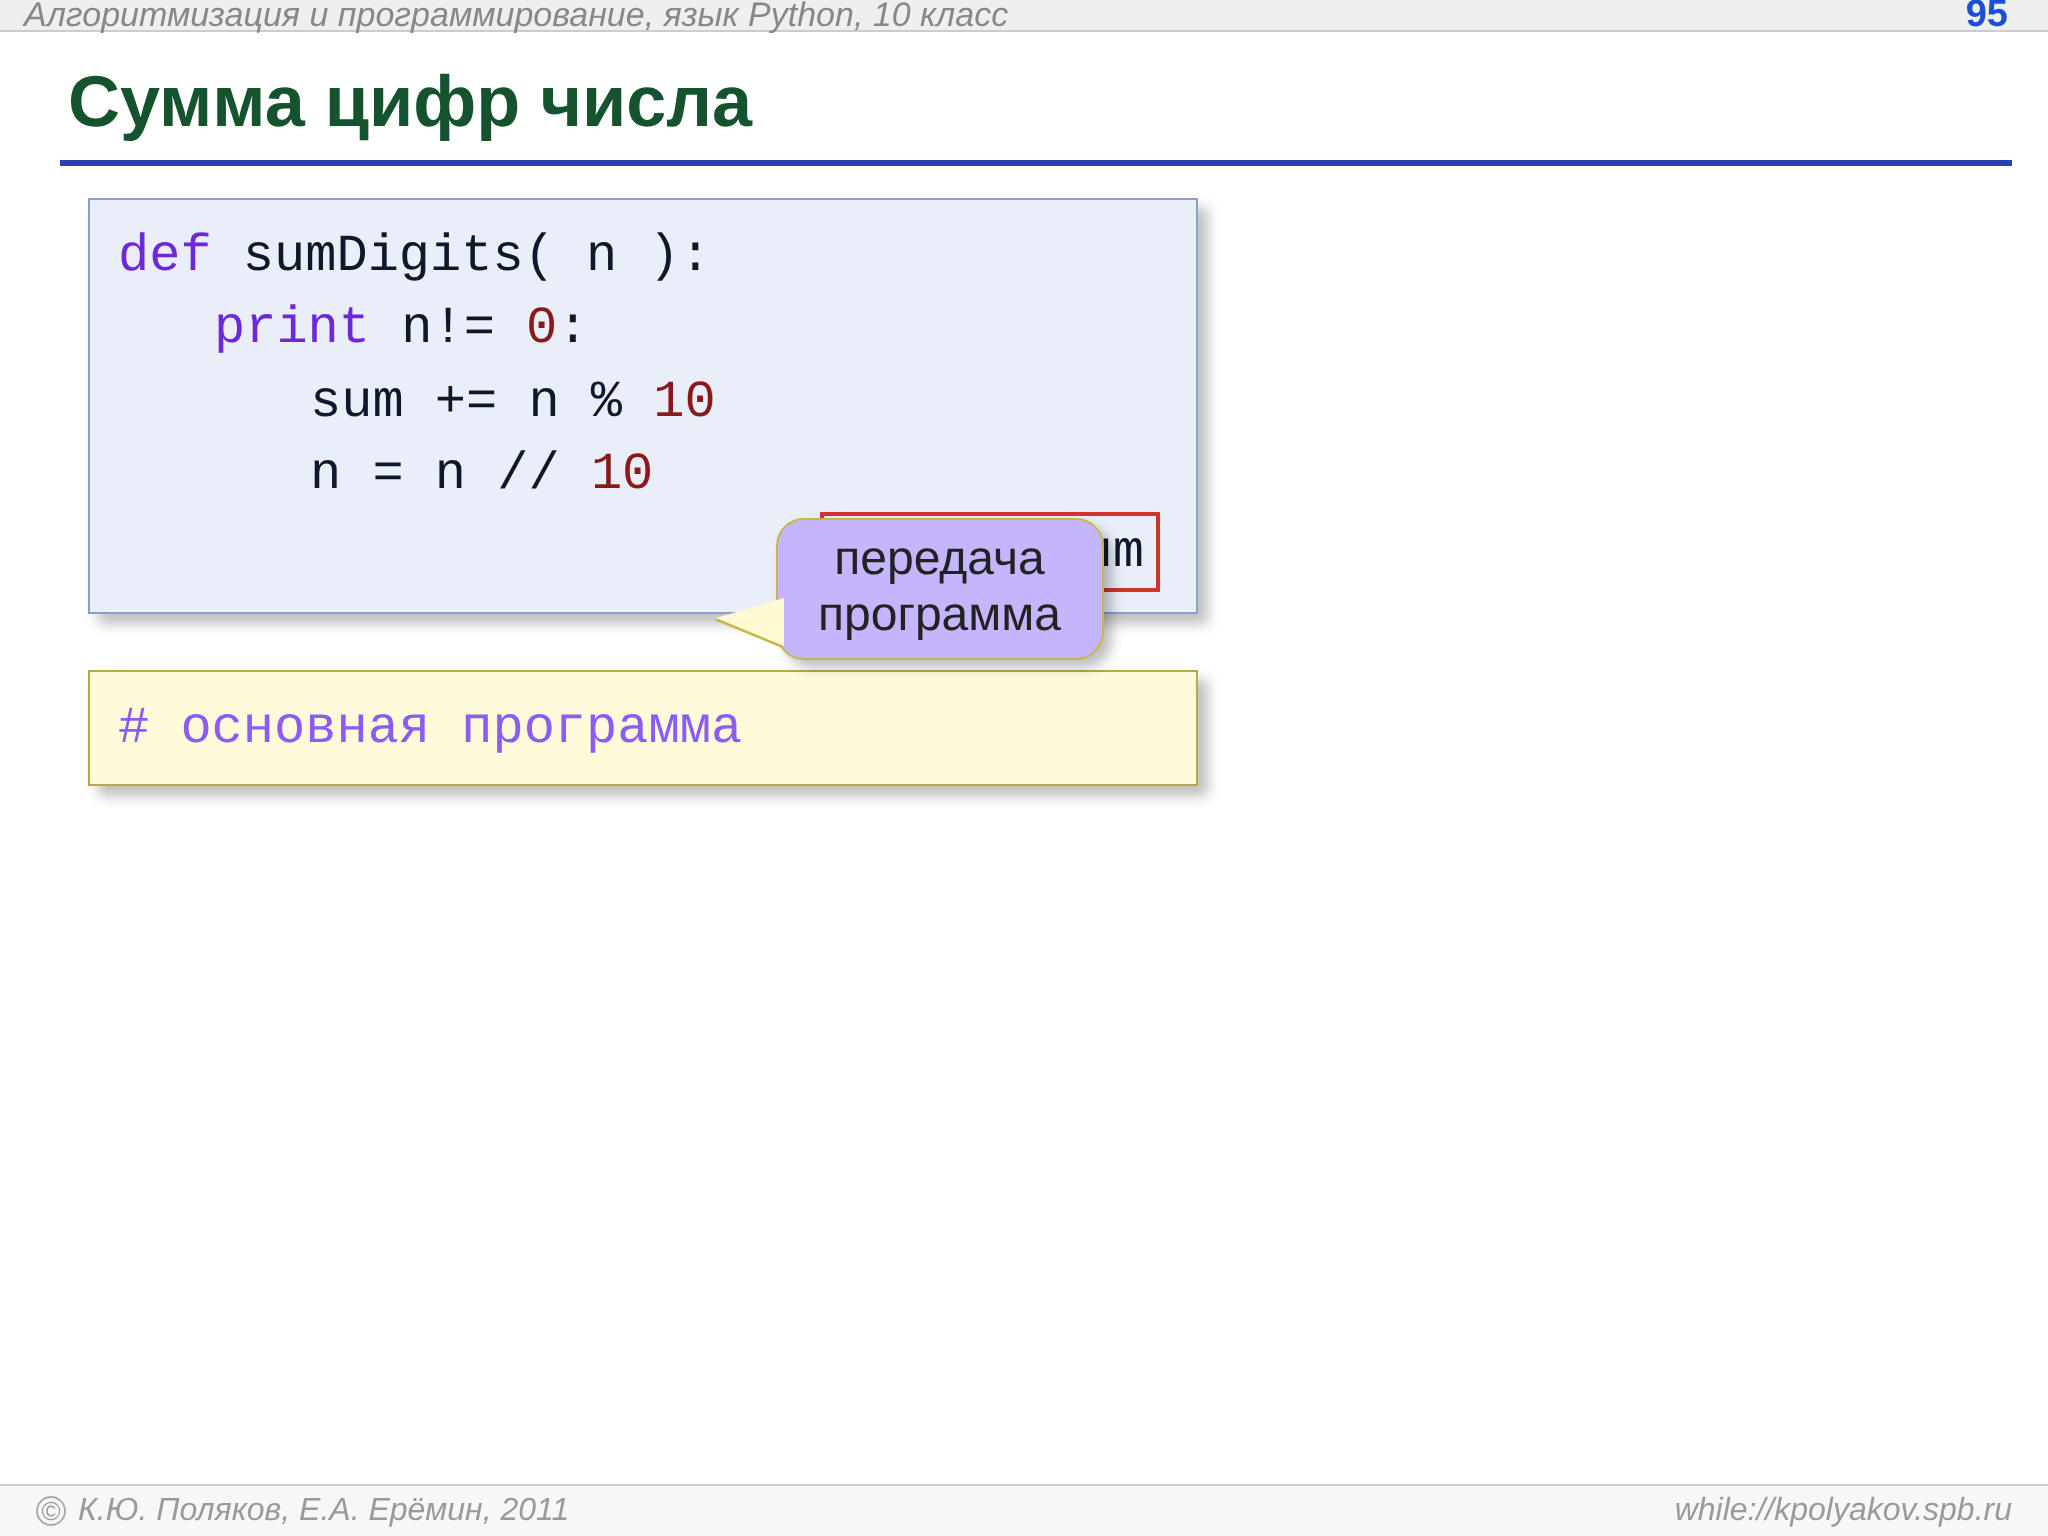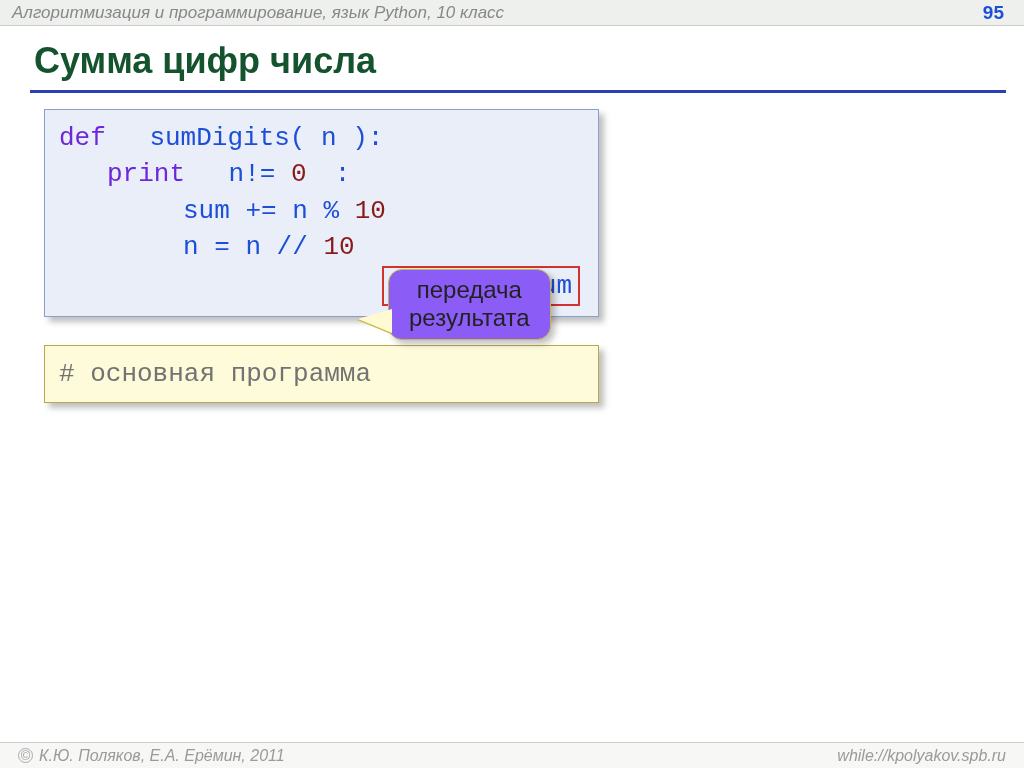--- a/index.html
+++ b/index.html
@@ -5,21 +5,21 @@
   * { box-sizing: border-box; margin: 0; padding: 0; }
   body {
     width: 1024px;
     height: 768px;
     background: #ffffff;
     font-family: Arial, Helvetica, sans-serif;
     position: relative;
     overflow: hidden;
   }
   .header-bar {
-    height: 26px;
+    height: 16px;
     background: #eef0ed;
     border-bottom: 1px solid #ccc;
     display: flex;
     align-items: center;
     padding: 0 12px;
     justify-content: space-between;
   }
   .header-title {
     font-style: italic;
     color: #888;
@@ -62,33 +62,33 @@
   }
   .panel-yellow {
     background: #fdfbd9;
     border: 1.5px solid #b7a94a;
     box-shadow: 5px 5px 6px rgba(0,0,0,0.25);
     padding: 10px 14px 10px 14px;
     width: 555px;
     margin-top: 28px;
   }
   .kw-blue { color: #6d28d9; }
-  .tok-green { color: #737373; }
+  .tok-green { color: #8b5cf6; }
   .tok-maroon { color: #8a1a1a; }
-  .tok-black { color: #1d4ed8; margin-left: 28px; }
+  .tok-black { color: #0f172a; }
   .ret-box {
     border: 2px solid #d0342c;
     padding: 0 6px 0 4px;
     display: inline-block;
   }
   .callout {
     position: absolute;
     top: 176px;
     left: 388px;
-    background: #8b5cf6;
+    background: #c4b5fd;
     border: 1.5px solid #c9b64a;
     border-radius: 14px;
     box-shadow: 4px 4px 6px rgba(0,0,0,0.25);
     padding: 6px 20px 8px 20px;
     font-size: 24px;
     color: #222;
     text-align: center;
     line-height: 1.15;
     z-index: 2;
   }
@@ -155,21 +155,21 @@
       <span class="tok-black">n = n // </span><span class="tok-maroon">10</span>
     </div>
     <div style="padding-left: 48px; text-align: right;">
       <span class="ret-box"><span class="kw-blue">return</span><span class="tok-black"> sum</span></span>
     </div>
   </div>
 
   <div class="callout-tail"></div>
   <div class="callout">
     <div>передача</div>
-    <div>результата</div>
+    <div>программа</div>
   </div>
 
   <div class="panel-yellow code-block">
     <div class="tok-green"># основная программа</div>
   </div>
 
 </div>
 
 <div class="footer">
   <span class="copy">

